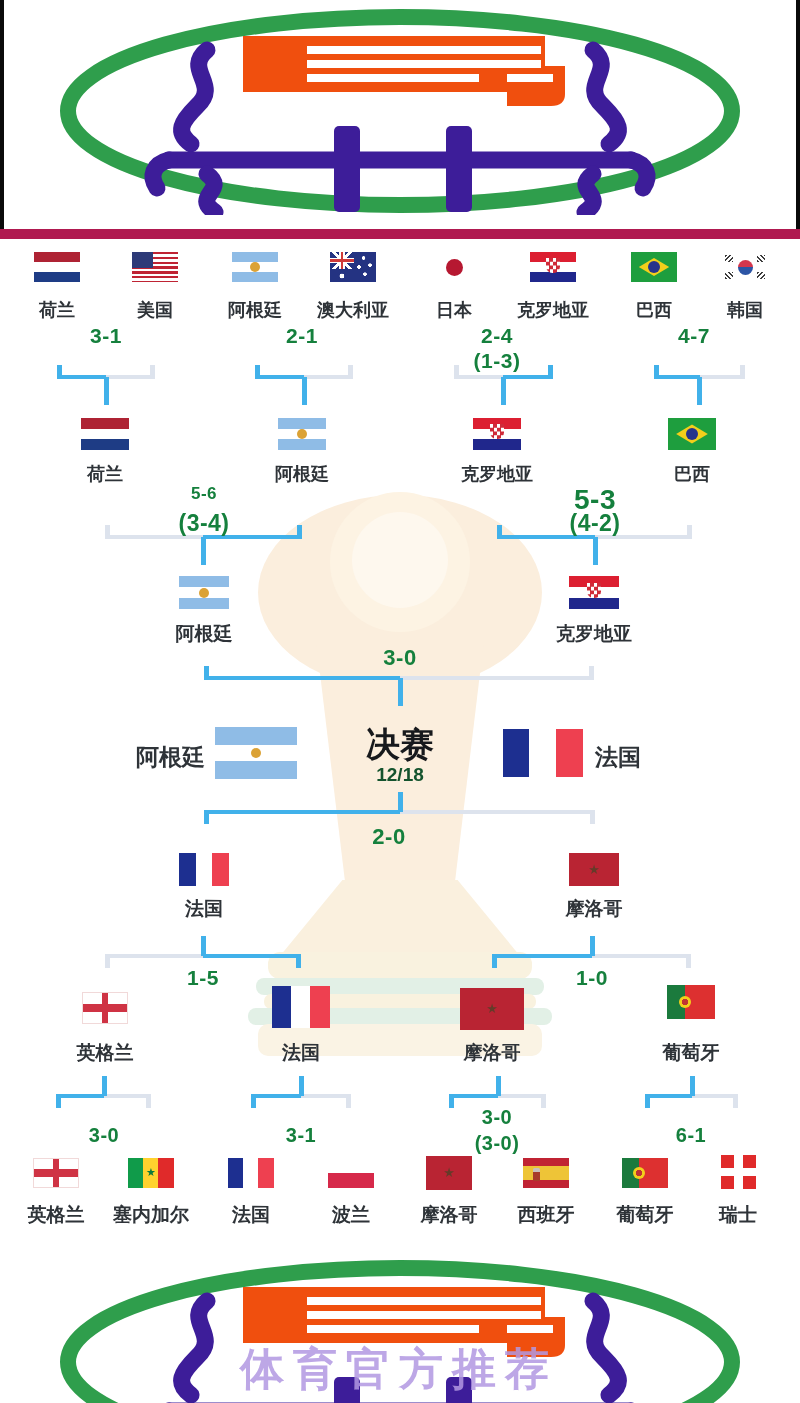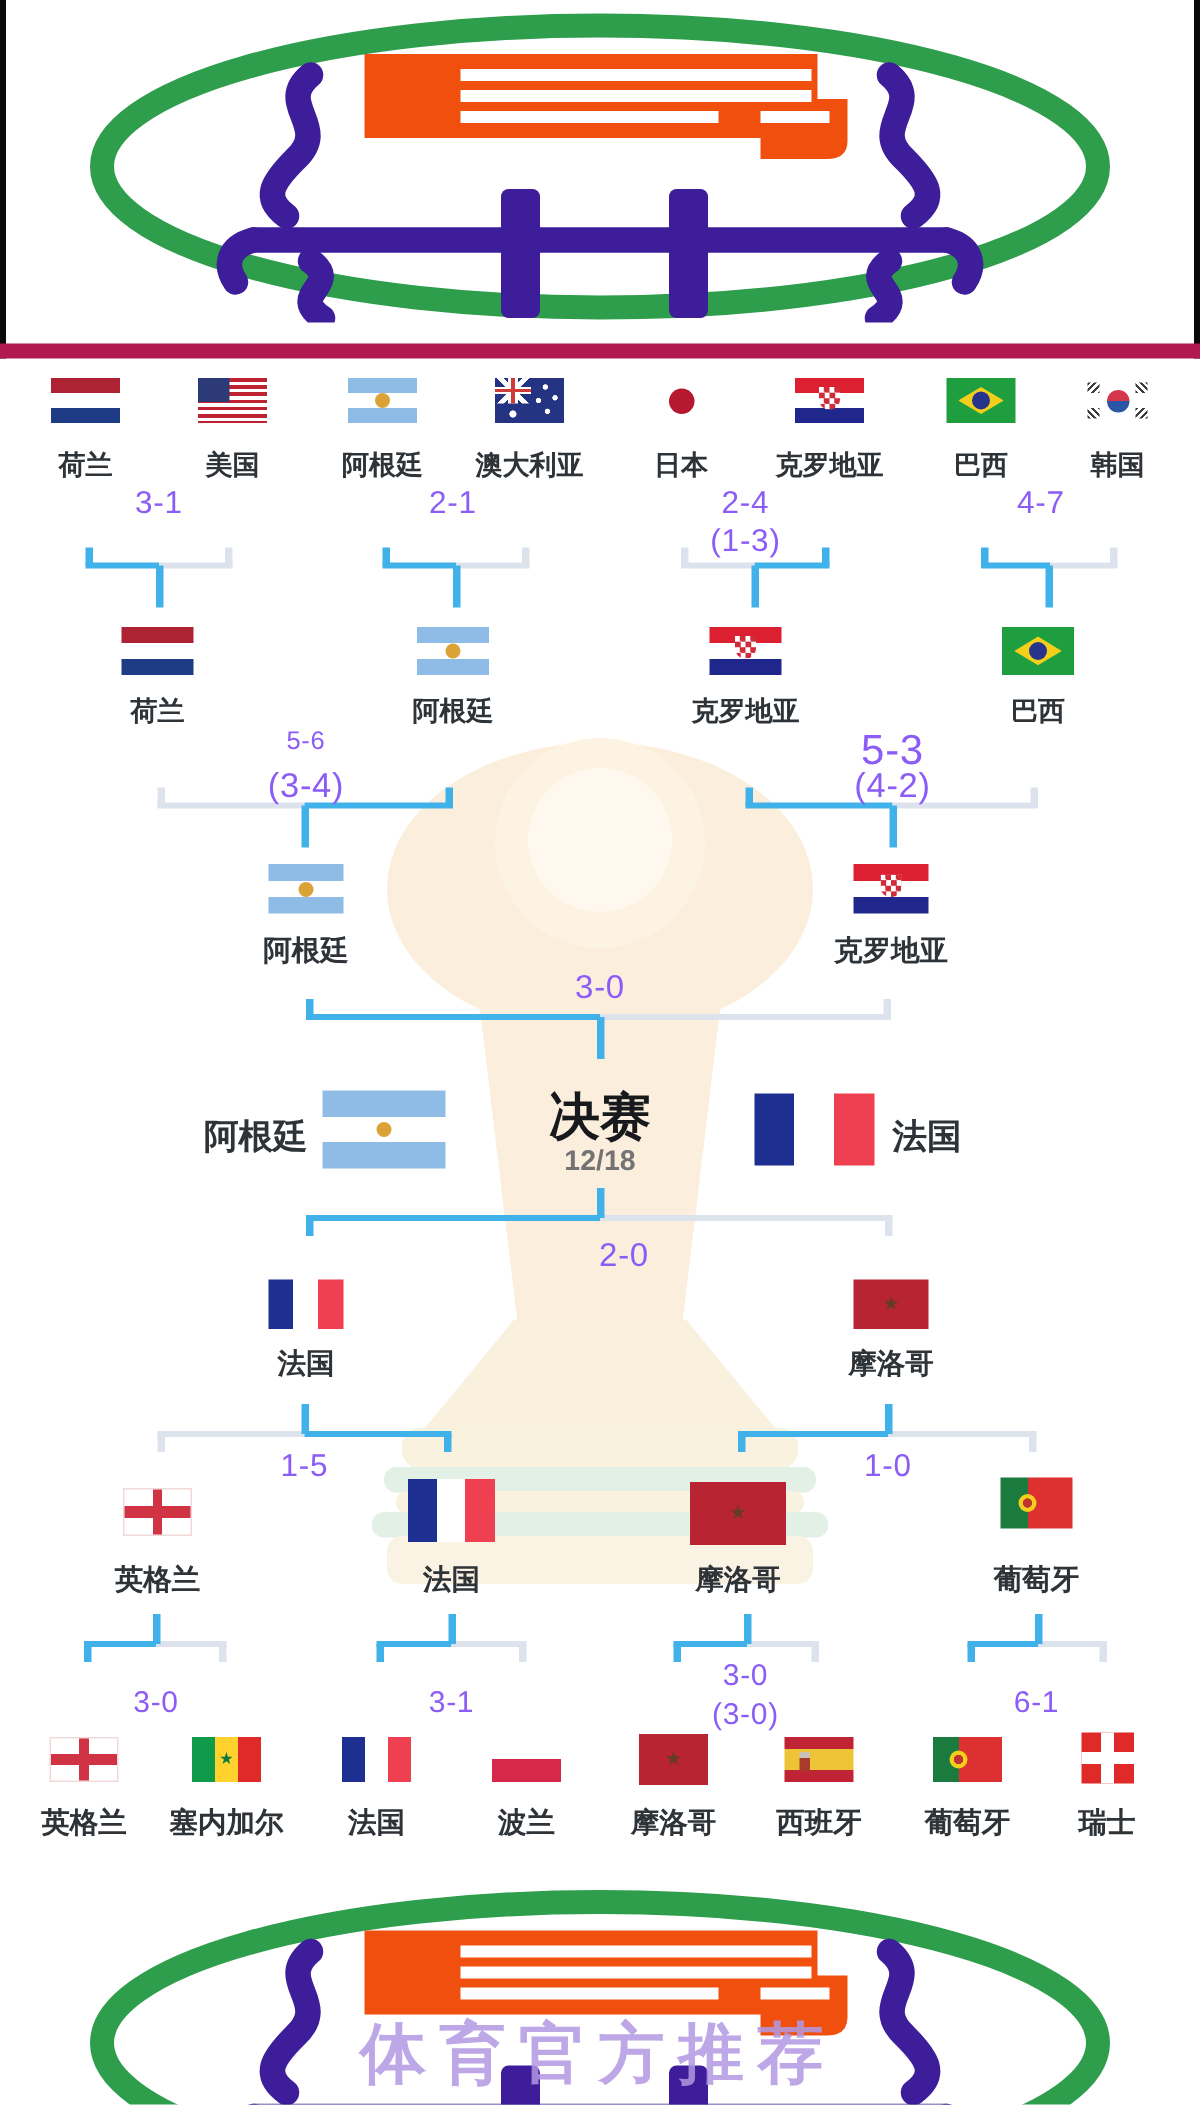--- a/index.html
+++ b/index.html
@@ -7,26 +7,26 @@
        font-family:"Liberation Sans","DejaVu Sans",sans-serif;}
   .edge{position:absolute;top:0;width:4px;height:239px;background:#0a0a0a;z-index:6}
   .sep{position:absolute;left:0;top:229px;width:800px;height:10px;background:#b01950;z-index:6}
   .logo-svg{position:absolute;left:55px;width:690px;height:207px;z-index:4}
   
   .troph{position:absolute;z-index:0}
   
   .lbl{position:absolute;transform:translateX(-50%);white-space:nowrap;font-weight:600;
        color:#2e3338;font-size:18px;z-index:4;text-align:center}
   .lbl-r{position:absolute;white-space:nowrap;font-weight:600;color:#2e3338;z-index:4}
-  .score{position:absolute;transform:translateX(-50%);white-space:nowrap;font-weight:400;
-       color:#8b5cf6;font-size:21px;z-index:4;letter-spacing:.5px}
+  .score{position:absolute;transform:translateX(-50%);white-space:nowrap;font-weight:700;
+       color:#15803d;font-size:21px;z-index:4;letter-spacing:.5px}
   .ftitle{position:absolute;transform:translateX(-50%);white-space:nowrap;font-weight:700;
        color:#17191c;font-size:34px;z-index:4}
   .fdate{position:absolute;transform:translateX(-50%);white-space:nowrap;font-weight:700;
-       color:#737373;font-size:19px;z-index:4}
+       color:#14532d;font-size:19px;z-index:4}
   .wm{position:absolute;z-index:7;font-size:44px;font-weight:600;letter-spacing:9px;
       color:rgba(178,152,226,0.85);white-space:nowrap}
   
   .conn{position:absolute;z-index:3}
   .conn i{position:absolute;display:block}
   .cl{height:4px;top:0}
   .blue{background:#41b1ea}
   .gry{background:#dde3ed}
   .tku{width:5px;height:12px;top:-10px}
   .tkd{width:5px;height:12px;top:2px}
@@ -240,21 +240,21 @@
 <div class="flag f-fr" style="left:503px;top:729px;width:80px;height:48px"></div>
 <div class="lbl-r" style="left:595px;top:742px;width:110px;text-align:left;font-size:23px">法国</div>
 
 <div class="conn" style="left:204px;top:810px;width:391px">
   <i class="cl blue" style="left:0;width:196px"></i>
   <i class="tkd blue" style="left:0"></i>
   <i class="cl gry" style="left:196px;width:195px"></i>
   <i class="tkd gry" style="right:0"></i>
   <i class="dru blue" style="left:194px"></i>
 </div>
-<div class="score" style="left:416px;top:824px;font-size:22px">2-0</div>
+<div class="score" style="left:389px;top:824px;font-size:22px">2-0</div>
 
 <div class="flag f-fr" style="left:179px;top:853px;width:50px;height:33px"></div>
 <div class="flag f-ma" style="left:569px;top:853px;width:50px;height:33px"></div>
 <div class="lbl" style="left:204px;top:896px;font-size:19px">法国</div>
 <div class="lbl" style="left:594px;top:896px;font-size:19px">摩洛哥</div>
 
 <div class="conn" style="left:105px;top:954px;width:196px">
   <i class="cl gry" style="left:0;width:98px"></i>
   <i class="tkd gry" style="left:0"></i>
   <i class="cl blue" style="left:98px;width:98px"></i>

